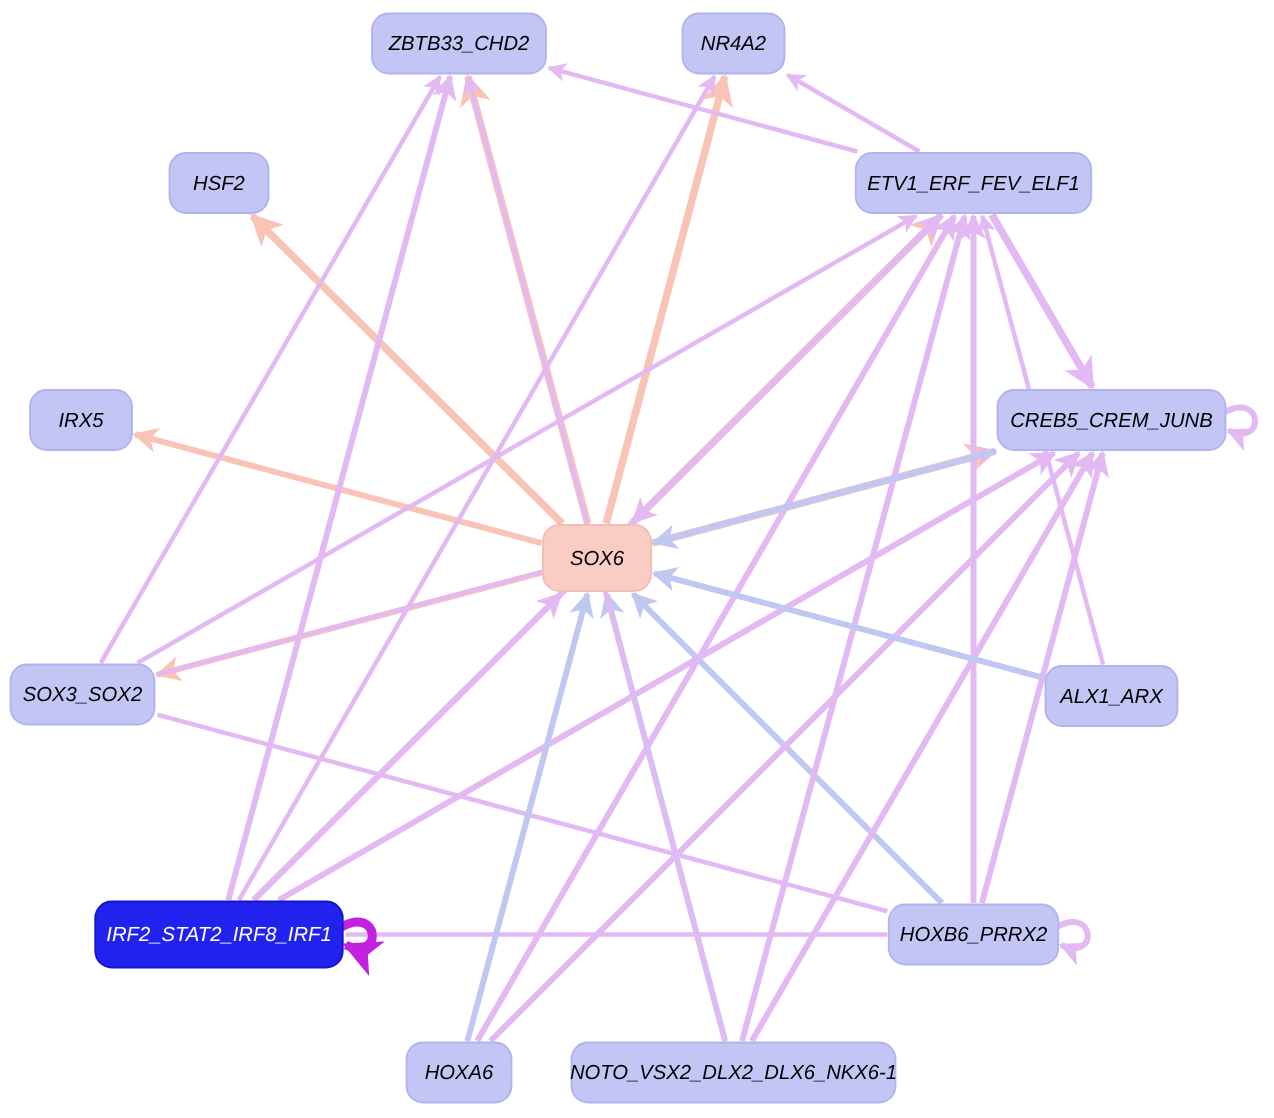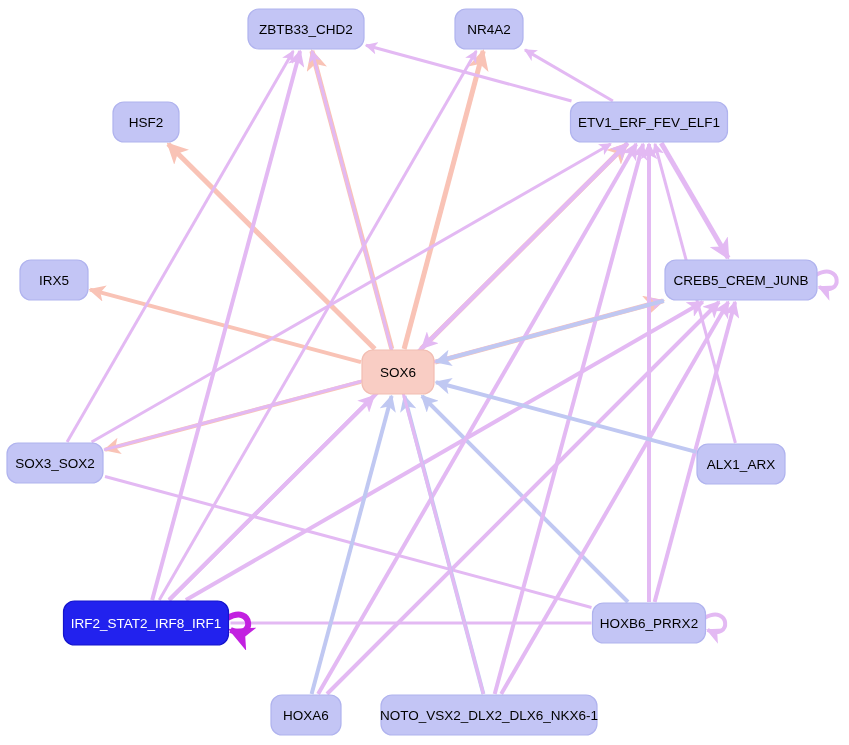--- a/index.html
+++ b/index.html
@@ -1,18 +1,18 @@
 <!DOCTYPE html>
 <html><head>
 <meta charset="utf-8">
 <style>
   html,body{margin:0;padding:0;background:#ffffff;}
   body{width:849px;height:745px;overflow:hidden;
        font-family:"Liberation Sans","DejaVu Sans",sans-serif;}
-  #graph-root{position:relative;width:849px;height:745px;background:#fff;}
+  #graph-root{position:relative;width:849px;height:745px;background:#fff;font-style:italic;}
   svg#net{position:absolute;left:0;top:0;width:849px;height:745px;display:block;}
   .node-rect{stroke-width:1.2;}
   .node-label{font-family:"Liberation Sans","DejaVu Sans",sans-serif;
               font-size:13.5px;fill:#000;dominant-baseline:middle;text-anchor:middle;}
   .node-label.hl{fill:#ffffff;}
   .edge{fill:none;stroke-linecap:butt;}
 </style>
 </head>
 <body>
 

